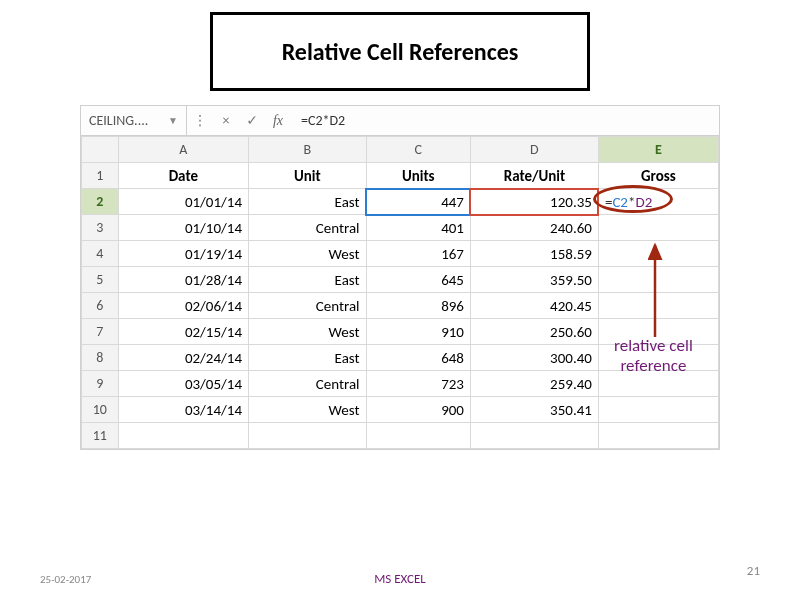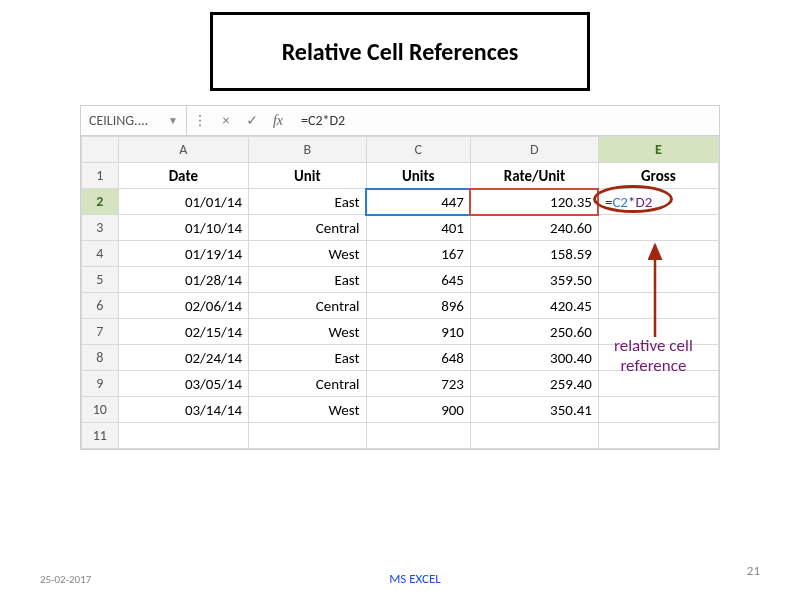--- a/index.html
+++ b/index.html
@@ -165,23 +165,22 @@
     bottom: 14px;
     color: #888;
     font-size: 11px;
     margin-top: 24px;
   }
   .footer-center {
     position: absolute;
     left: 50%;
     transform: translateX(-50%);
     bottom: 14px;
-    color: #1d4ed8;
+    color: #701a75;
     font-size: 13px;
-    margin-left: 15px;
   }
   .footer-right {
     position: absolute;
     right: 40px;
     bottom: 22px;
     color: #888;
     font-size: 13px;
     margin-top: 19px;
   }
   col.c-row { width: 28px; }

